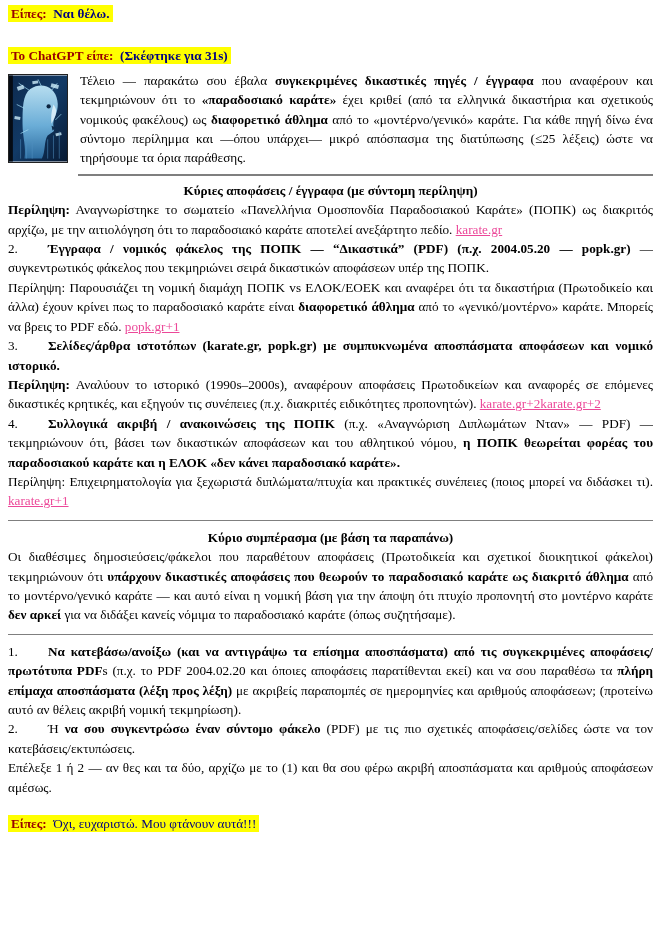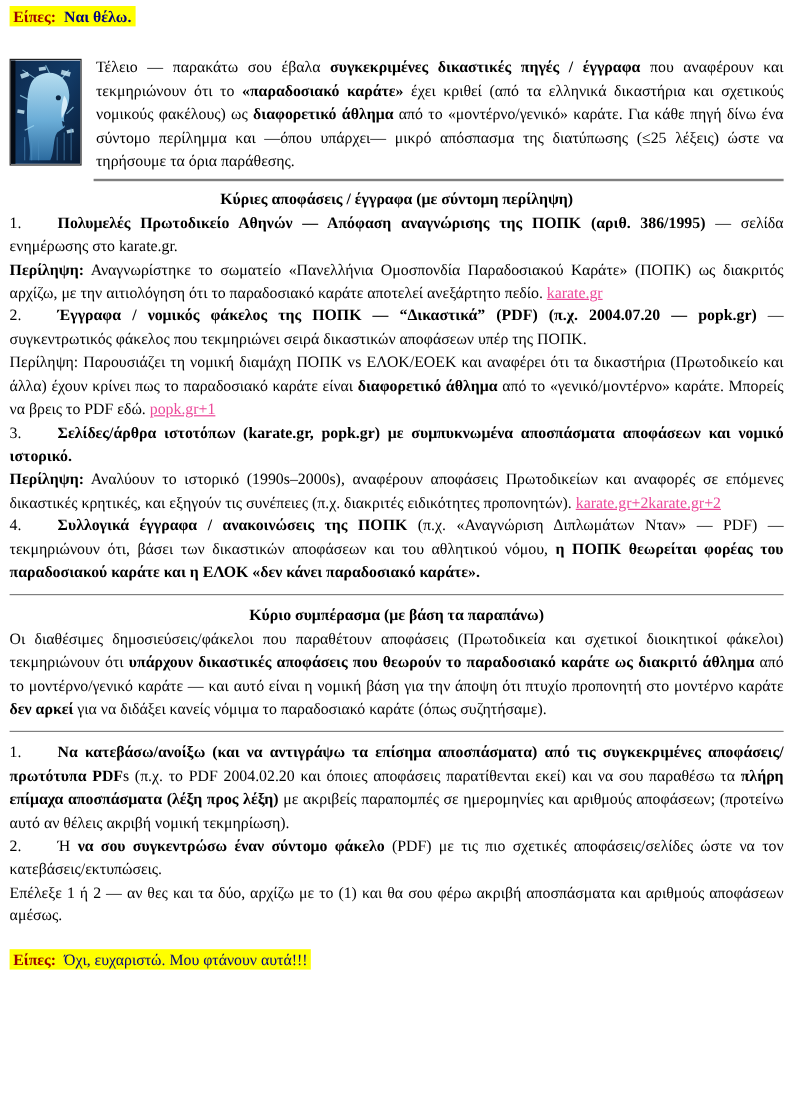--- a/index.html
+++ b/index.html
@@ -29,20 +29,21 @@
   .banner-proposal{margin:2px 0 3px 0;}
   #banner-user-2{margin:17px 0 0 0;}
 </style>
 </head>
 <body>
 
 <div class="page">
 
   <p class="banner-row" id="banner-user-1"><span class="hl"><span class="r-m">Είπες:</span><span class="r-n">&nbsp; Ναι θέλω.</span></span></p>
 
+  <p class="banner-row" id="banner-gpt-1"><span class="hl"><span class="r-m">Το ChatGPT είπε:</span><span class="r-n">&nbsp; (Σκέφτηκε για 31s)</span></span></p>
 
   <div class="intro">
     <span class="avatar">
       <svg viewBox="0 0 60 89" xmlns="http://www.w3.org/2000/svg" aria-hidden="true">
         <defs>
           <linearGradient id="bgg" x1="0" y1="0" x2="1" y2="1">
             <stop offset="0" stop-color="#0d2a4e"></stop>
               <stop offset="0.5" stop-color="#123a66"></stop>
               <stop offset="1" stop-color="#081a33"></stop>
           </linearGradient>
@@ -83,27 +84,27 @@
         </g>
       </svg>
     </span>
     <p><span>Τέλειο — παρακάτω σου έβαλα </span><span class="r-b">συγκεκριμένες δικαστικές πηγές / έγγραφα</span><span> που αναφέρουν και τεκμηριώνουν ότι το </span><span class="r-b">«παραδοσιακό καράτε»</span><span> έχει κριθεί (από τα ελληνικά δικαστήρια και σχετικούς νομικούς φακέλους) ως </span><span class="r-b">διαφορετικό άθλημα</span><span> από το «μοντέρνο/γενικό» καράτε. Για κάθε πηγή δίνω ένα σύντομο περίλημμα και —όπου υπάρχει— μικρό απόσπασμα της διατύπωσης (≤25 λέξεις) ώστε να τηρήσουμε τα όρια παράθεσης.</span></p>
   </div>
 
   <hr class="first">
 
   <div id="main-blocks">
       <p class="heading">Κύριες αποφάσεις / έγγραφα (με σύντομη περίληψη)</p>
-      <p class="para"><span class="num">1.</span><span class="r-b">Πολυμελές Πρωτοδικείο Αθηνών — Απόφαση αναγνώρισης της ΠΟΠΚ (αριθ. 386/1995)</span><span> — σελίδα ενημέρωσης στο karate.gr.</span></p>
       <p class="para"><span class="r-b">Περίληψη:</span><span> Αναγνωρίστηκε το σωματείο «Πανελλήνια Ομοσπονδία Παραδοσιακού Καράτε» (ΠΟΠΚ) ως διακριτός αρχίζω, με την αιτιολόγηση ότι το παραδοσιακό καράτε αποτελεί ανεξάρτητο πεδίο. </span><a class="r-l" href="#">karate.gr</a></p>
-      <p class="para"><span class="num">2.</span><span class="r-b">Έγγραφα / νομικός φάκελος της ΠΟΠΚ — “Δικαστικά” (PDF) (π.χ. 2004.07.20 — popk.gr)</span><span> — συγκεντρωτικός φάκελος που τεκμηριώνει σειρά δικαστικών αποφάσεων υπέρ της ΠΟΠΚ.</span></p>
+      <p class="para"><span class="num">2.</span><span class="r-b">Έγγραφα / νομικός φάκελος της ΠΟΠΚ — “Δικαστικά” (PDF) (π.χ. 2004.05.20 — popk.gr)</span><span> — συγκεντρωτικός φάκελος που τεκμηριώνει σειρά δικαστικών αποφάσεων υπέρ της ΠΟΠΚ.</span></p>
       <p class="para"><span>Περίληψη: Παρουσιάζει τη νομική διαμάχη ΠΟΠΚ vs ΕΛΟΚ/ΕΟΕΚ και αναφέρει ότι τα δικαστήρια (Πρωτοδικείο και άλλα) έχουν κρίνει πως το παραδοσιακό καράτε είναι </span><span class="r-b">διαφορετικό άθλημα</span><span> από το «γενικό/μοντέρνο» καράτε. Μπορείς να βρεις το PDF εδώ. </span><a class="r-l" href="#">popk.gr+1</a></p>
       <p class="para"><span class="num">3.</span><span class="r-b">Σελίδες/άρθρα ιστοτόπων (karate.gr, popk.gr) με συμπυκνωμένα αποσπάσματα αποφάσεων και νομικό ιστορικό.</span></p>
       <p class="para"><span class="r-b">Περίληψη:</span><span> Αναλύουν το ιστορικό (1990s–2000s), αναφέρουν αποφάσεις Πρωτοδικείων και αναφορές σε επόμενες δικαστικές κρητικές, και εξηγούν τις συνέπειες (π.χ. διακριτές ειδικότητες προπονητών). </span><a class="r-l" href="#">karate.gr+2karate.gr+2</a></p>
-      <p class="para"><span class="num">4.</span><span class="r-b">Συλλογικά έγγραφα / ανακοινώσεις της ΠΟΠΚ</span><span> (π.χ. «Αναγνώριση Διπλωμάτων Νταν» — PDF) — τεκμηριώνουν ότι, βάσει των δικαστικών αποφάσεων και του αθλητικού νόμου, </span><span class="r-b">η ΠΟΠΚ θεωρείται φορέας του παραδοσιακού καράτε και η ΕΛΟΚ «δεν κάνει παραδοσιακό καράτε».</span></p>
+      <p class="para"><span class="num">4.</span><span class="r-b">Συλλογικά ακριβή / ανακοινώσεις της ΠΟΠΚ</span><span> (π.χ. «Αναγνώριση Διπλωμάτων Νταν» — PDF) — τεκμηριώνουν ότι, βάσει των δικαστικών αποφάσεων και του αθλητικού νόμου, </span><span class="r-b">η ΠΟΠΚ θεωρείται φορέας του παραδοσιακού καράτε και η ΕΛΟΚ «δεν κάνει παραδοσιακό καράτε».</span></p>
+      <p class="para"><span>Περίληψη: Επιχειρηματολογία για ξεχωριστά διπλώματα/πτυχία και πρακτικές συνέπειες (ποιος μπορεί να διδάσκει τι). </span><a class="r-l" href="#">karate.gr+1</a></p>
       <hr>
       <p class="heading">Κύριο συμπέρασμα (με βάση τα παραπάνω)</p>
       <p class="para"><span>Οι διαθέσιμες δημοσιεύσεις/φάκελοι που παραθέτουν αποφάσεις (Πρωτοδικεία και σχετικοί διοικητικοί φάκελοι) τεκμηριώνουν ότι </span><span class="r-b">υπάρχουν δικαστικές αποφάσεις που θεωρούν το παραδοσιακό καράτε ως διακριτό άθλημα</span><span> από το μοντέρνο/γενικό καράτε — και αυτό είναι η νομική βάση για την άποψη ότι πτυχίο προπονητή στο μοντέρνο καράτε </span><span class="r-b">δεν αρκεί</span><span> για να διδάξει κανείς νόμιμα το παραδοσιακό καράτε (όπως συζητήσαμε).</span></p>
       <hr>
       <p class="para"><span class="num">1.</span><span class="r-b">Να κατεβάσω/ανοίξω (και να αντιγράψω τα επίσημα αποσπάσματα) από τις συγκεκριμένες αποφάσεις/πρωτότυπα PDF</span><span>s (π.χ. το PDF 2004.02.20 και όποιες αποφάσεις παρατίθενται εκεί) και να σου παραθέσω τα </span><span class="r-b">πλήρη επίμαχα αποσπάσματα (λέξη προς λέξη)</span><span> με ακριβείς παραπομπές σε ημερομηνίες και αριθμούς αποφάσεων; (προτείνω αυτό αν θέλεις ακριβή νομική τεκμηρίωση).</span></p>
       <p class="para"><span class="num">2.</span><span>Ή </span><span class="r-b">να σου συγκεντρώσω έναν σύντομο φάκελο</span><span> (PDF) με τις πιο σχετικές αποφάσεις/σελίδες ώστε να τον κατεβάσεις/εκτυπώσεις.</span></p>
       <p class="para"><span>Επέλεξε 1 ή 2 — αν θες και τα δύο, αρχίζω με το (1) και θα σου φέρω ακριβή αποσπάσματα και αριθμούς αποφάσεων αμέσως.</span></p>
     </div>
 
   <p class="banner-row" id="banner-user-2"><span class="hl"><span class="r-m">Είπες:</span><span class="r-nr">&nbsp; Όχι, ευχαριστώ. Μου φτάνουν αυτά!!!</span></span></p>

